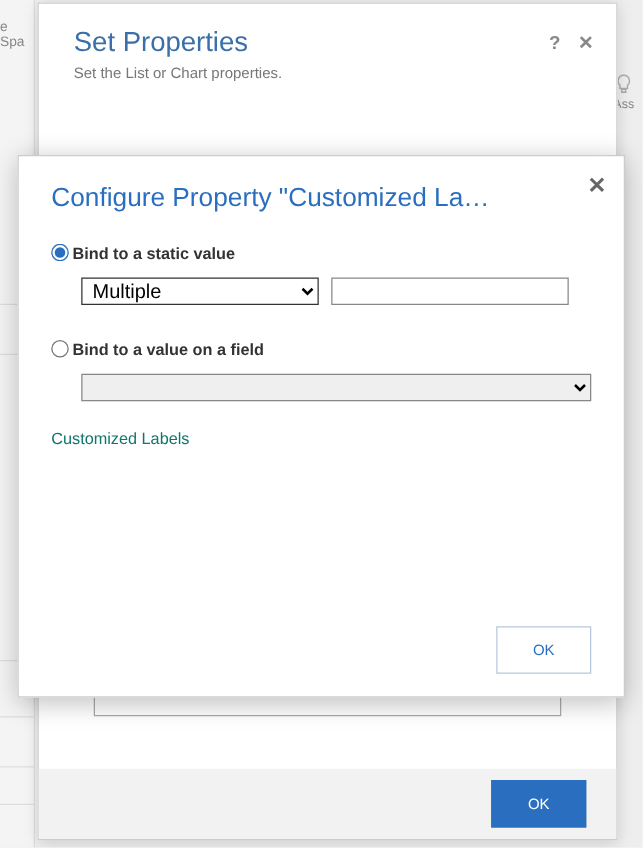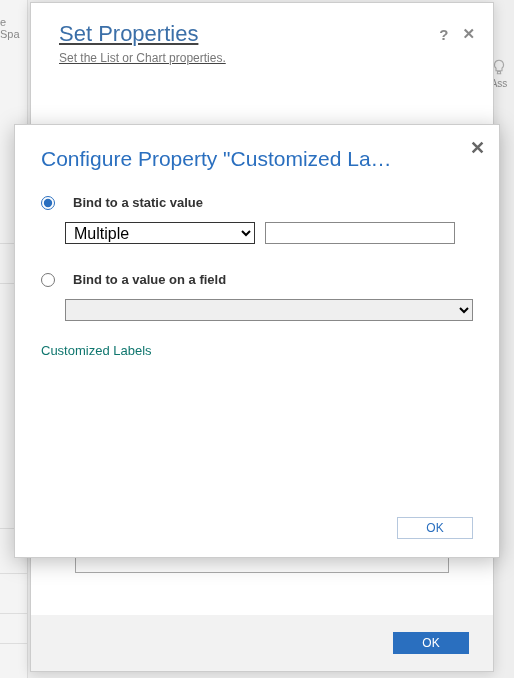--- a/index.html
+++ b/index.html
@@ -40,21 +40,20 @@
     position: absolute;
     left: 30px; top: 2px;
     width: 464px; height: 670px;
     background: #fff;
     border: 1px solid #ccc;
     box-shadow: 0 2px 12px rgba(0,0,0,0.15);
   }
   .outer-header {
     padding: 18px 28px 10px 28px;
     position: relative;
-    text-decoration: underline;
   }
   .outer-title {
     font-size: 22px;
     font-weight: 400;
     color: #3b6fa8;
   }
   .outer-sub {
     font-size: 12px;
     color: #777;
     margin-top: 4px;
@@ -92,21 +91,21 @@
     height: 56px;
     background: #f2f2f2;
     display: flex;
     justify-content: flex-end;
     align-items: center;
     padding-right: 24px;
     gap: 12px;
   }
   .btn {
     min-width: 76px;
-    height: 22px;
+    height: 38px;
     border: 1px solid #b6c8de;
     background: #fff;
     color: #2a6fbf;
     font-size: 12px;
     cursor: pointer;
     font-family: inherit;
   }
   .btn-primary {
     background: #2a6fbf;
     color: #fff;
@@ -137,22 +136,22 @@
     font-weight: 400;
     color: #2a6fbf;
     margin-bottom: 24px;
     white-space: nowrap;
     overflow: hidden;
     text-overflow: clip;
     max-width: 410px;
   }
   .radio-row {
     display: flex;
-    align-items: flex-end;
-    gap: 18px;
+    align-items: flex-start;
+    gap: 3px;
     margin-bottom: 12px;
   }
   .radio-row input[type=radio] {
     accent-color: #2a6fbf;
     width: 14px; height: 14px;
     cursor: pointer;
   }
   .radio-label {
     font-weight: 600;
     font-size: 13px;

